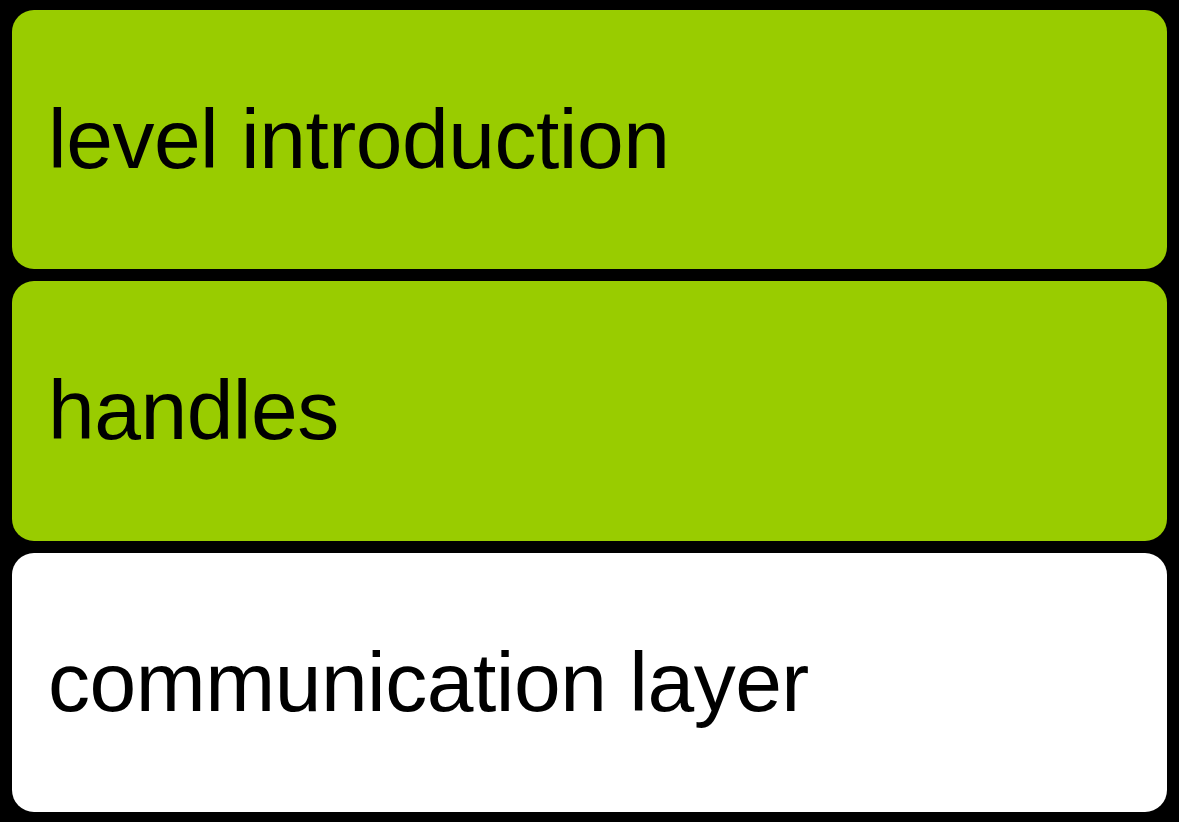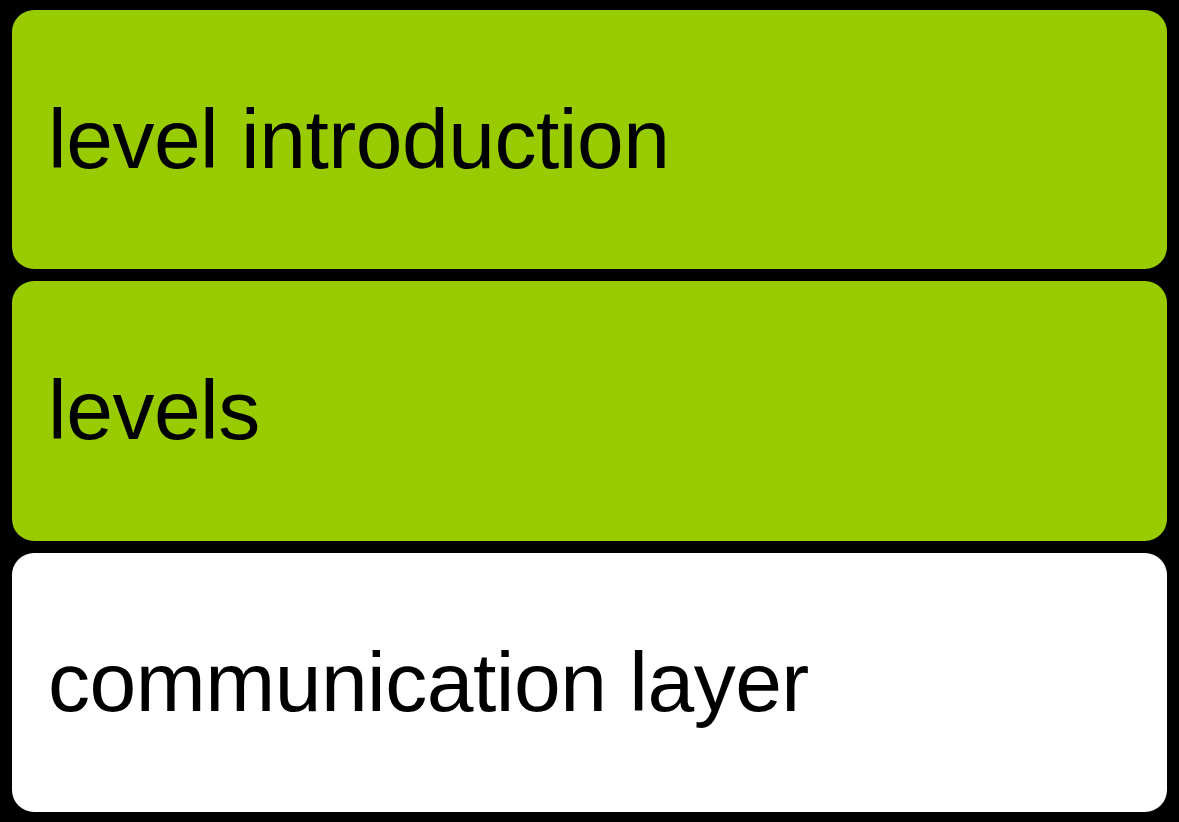--- a/index.html
+++ b/index.html
@@ -53,21 +53,21 @@
 
   <div class="row">
     <div class="box green">
       <span>level introduction</span>
     </div>
   </div>
 
 
   <div class="row">
     <div class="box green">
-      <span>levels</span>
+      <span>handles</span>
     </div>
   </div>
 
   <div class="row">
     <div class="box white">
       <span>communication layer</span>
     </div>
   </div>
 
 </div>

